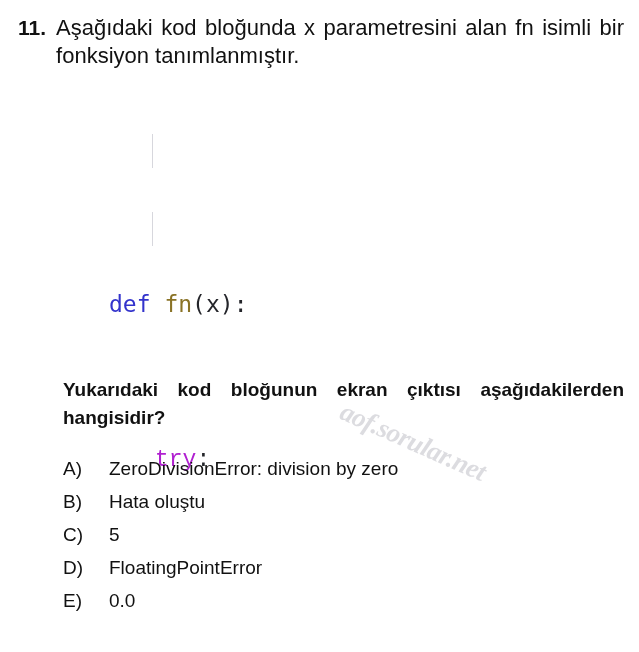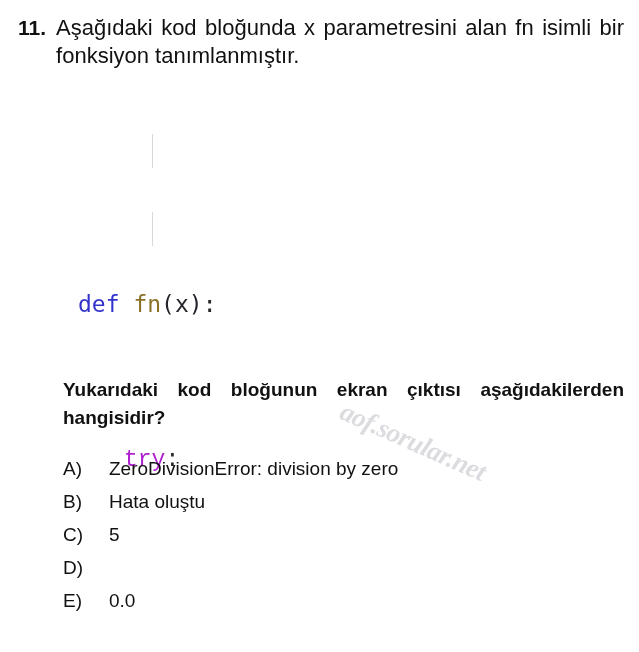--- a/index.html
+++ b/index.html
@@ -78,20 +78,21 @@
     left: 78px;
     top: 90px;
     font-family: "DejaVu Sans Mono", monospace;
     font-size: 23px;
     line-height: 39px;
     white-space: pre;
   }
   .code-line {
     position: relative;
     white-space: pre;
+    margin-left: 31px;
   }
   
   .guide {
     position: absolute;
     width: 1px;
     background: #d7d7dd;
   }
 
   .t-kw      { color: #3333cc; }   
   .t-kw2     { color: #b020d0; }   
@@ -170,18 +171,19 @@
   <div class="option-row">
     <span class="option-letter">B)</span>
     <span class="option-text">Hata oluştu</span>
   </div>
   <div class="option-row">
     <span class="option-letter">C)</span>
     <span class="option-text">5</span>
   </div>
   <div class="option-row">
     <span class="option-letter">D)</span>
+    <span class="option-text">FloatingPointError</span>
   </div>
   <div class="option-row">
     <span class="option-letter">E)</span>
     <span class="option-text">0.0</span>
   </div>
 </div>
 
 </body></html>

